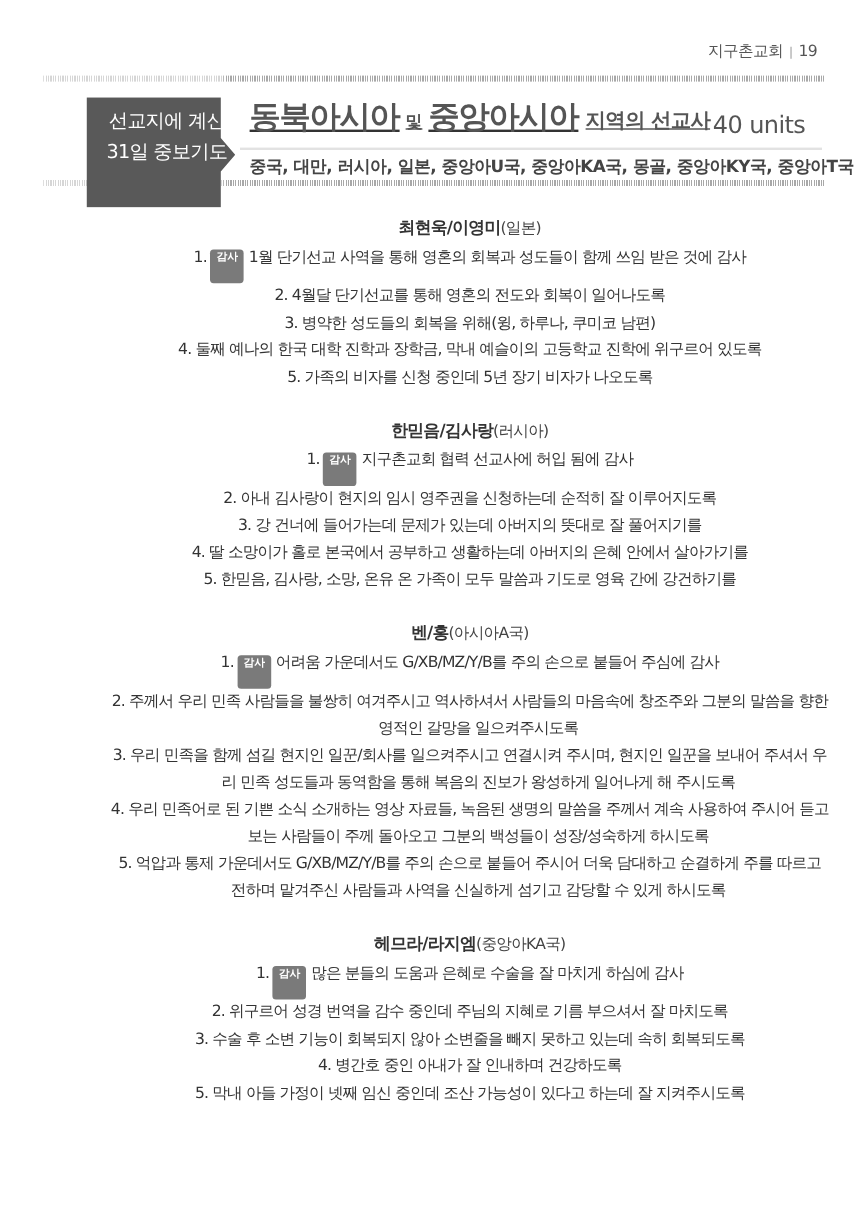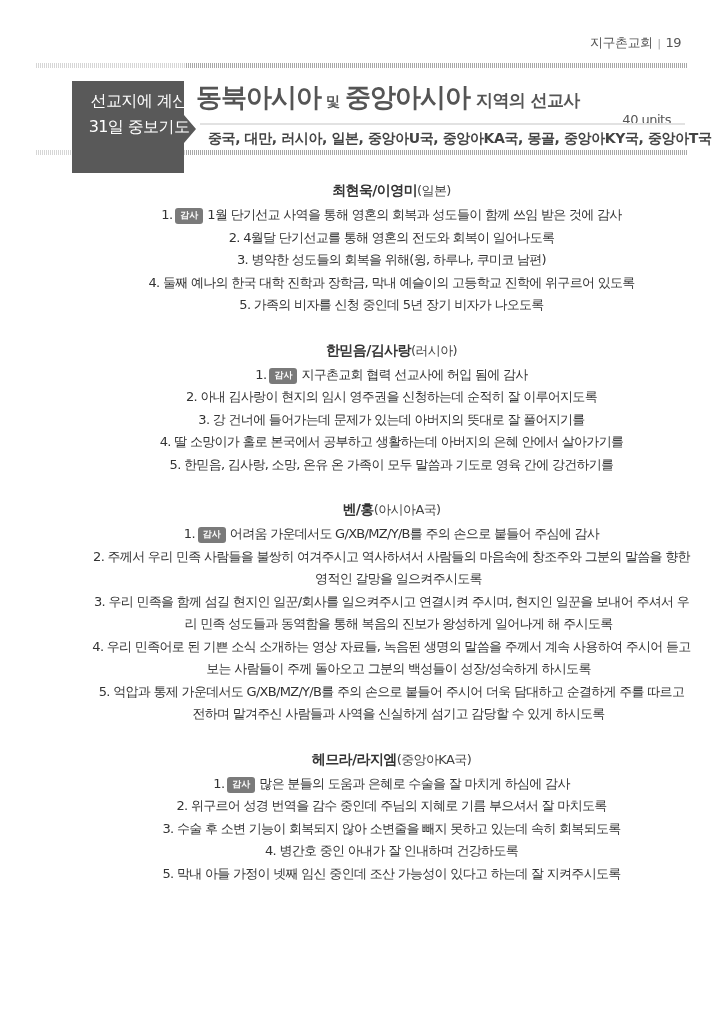--- a/index.html
+++ b/index.html
@@ -34,29 +34,29 @@
     .series-box {
       position: absolute; left: 72px; top: 63px; width: 126px; height: 92px;
       background: #595959;
       clip-path: polygon(0 0, 112px 0, 112px 34px, 124px 48px, 112px 62px, 112px 100%, 0 100%);
       color: #ffffff; padding: 7px 0 0 8px;
       font-size: 16px; line-height: 26px; letter-spacing: -0.6px; margin-top: 18px;
     }
     .series-box .strong { font-weight: bold; }
 
     .title-area {
-      position: absolute; left: 196px; top: 80px; right: 40px; height: 40px;
-      display: flex; align-items: baseline;
+      position: absolute; left: 208px; top: 80px; right: 40px; height: 40px;
+      display: flex; align-items: baseline; text-decoration: underline;
     }
     .title-main { font-size: 26px; font-weight: bold; color: #555555; letter-spacing: -1px; }
     .title-small { font-size: 14px; font-weight: bold; color: #555555; margin: 0 5px; }
     .title-sub { font-size: 17px; font-weight: bold; color: #555555; margin-left: 6px; letter-spacing: -0.6px; }
     .units {
       position: absolute; right: 52px; top: 92px;
-      font-size: 13px; color: #555555; letter-spacing: -0.5px; margin-top: 20px;
+      font-size: 20px; color: #555555; letter-spacing: -0.5px;
     }
     .title-underline {
       position: absolute; left: 200px; right: 38px; top: 123px; height: 2px; background: #e2e2e2;
     }
     .countries {
       position: absolute; left: 208px; top: 130px;
       font-size: 14px; font-weight: bold; color: #444444; letter-spacing: -0.4px;
     }
 
     .content { position: absolute; left: 71px; top: 179px; width: 620px; }
@@ -65,21 +65,21 @@
       font-size: 14px; font-weight: bold; color: #333333; letter-spacing: -0.6px;
       line-height: 22px; margin-bottom: 2px;
     }
     .section-title .region { font-weight: normal; font-size: 13px; color: #444; }
     .item {
       font-size: 13px; color: #333333; letter-spacing: -0.7px;
       line-height: 22.5px; padding-left: 14px; text-indent: -14px;
     }
     .badge {
       display: inline-block; background: #7a7a7a; color: #ffffff;
-      font-size: 9px; font-weight: bold; line-height: 14px; height: 16px;
+      font-size: 9px; font-weight: bold; line-height: 14px; height: 28px;
       padding: 0 5px; border-radius: 3px; text-indent: 0; margin: 0 4px 0 3px;
       vertical-align: 1px; letter-spacing: 0;
     }
   </style>
 </head>
 <body>
 
 <div class="page">
 
   <div class="running-head">

